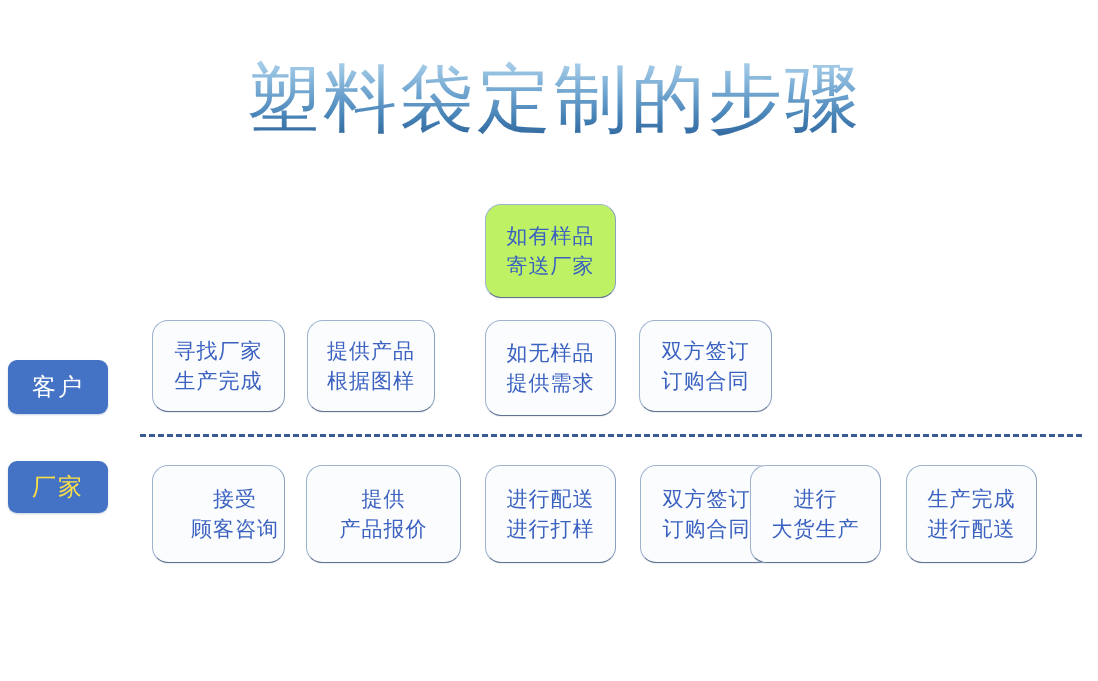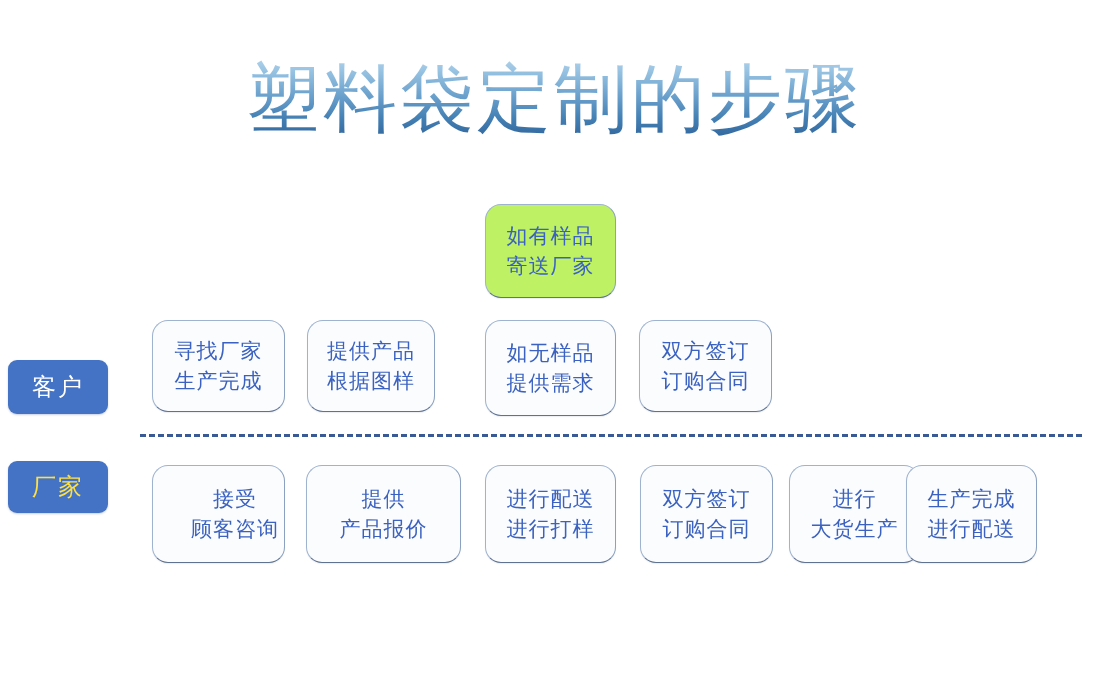--- a/index.html
+++ b/index.html
@@ -161,21 +161,21 @@
     <span class="ln">产品报价</span>
   </div>
   <div class="pbox" style="left: 485px; width: 131px; top: 465px; height: 98px; background: rgb(251, 252, 254); color: rgb(59, 98, 192);">
     <span class="ln">进行配送</span>
     <span class="ln">进行打样</span>
   </div>
   <div class="pbox" style="left: 640px; width: 133px; top: 465px; height: 98px; background: rgb(251, 252, 254); color: rgb(59, 98, 192);">
     <span class="ln">双方签订</span>
     <span class="ln">订购合同</span>
   </div>
-  <div class="pbox" style="left: 789px; width: 131px; top: 465px; height: 98px; background: rgb(251, 252, 254); color: rgb(59, 98, 192);">
+  <div class="pbox" style="left: 750px; width: 131px; top: 465px; height: 98px; background: rgb(251, 252, 254); color: rgb(59, 98, 192);">
     <span class="ln">进行</span>
     <span class="ln">大货生产</span>
   </div>
   <div class="pbox" style="left: 906px; width: 131px; top: 465px; height: 98px; background: rgb(251, 252, 254); color: rgb(59, 98, 192);">
     <span class="ln">生产完成</span>
     <span class="ln">进行配送</span>
   </div>
 
 </div>
 

